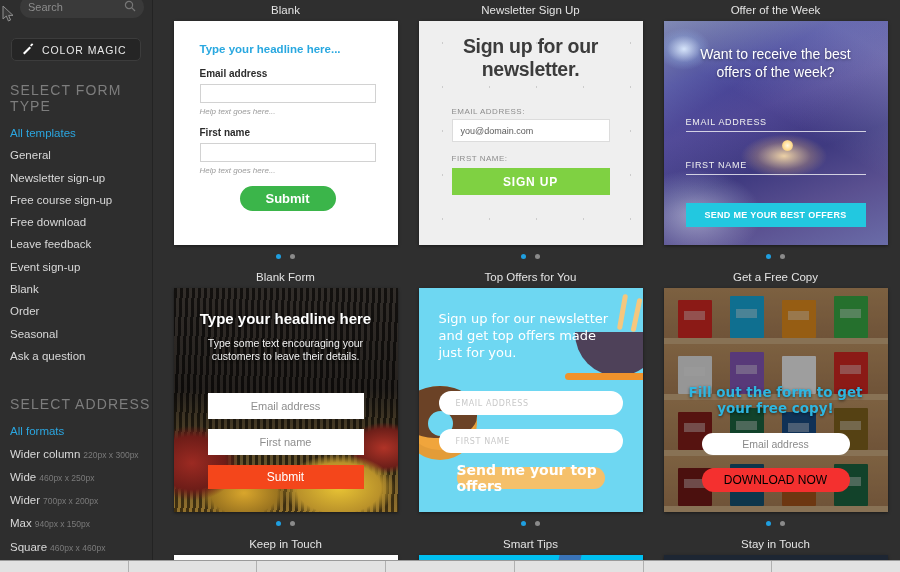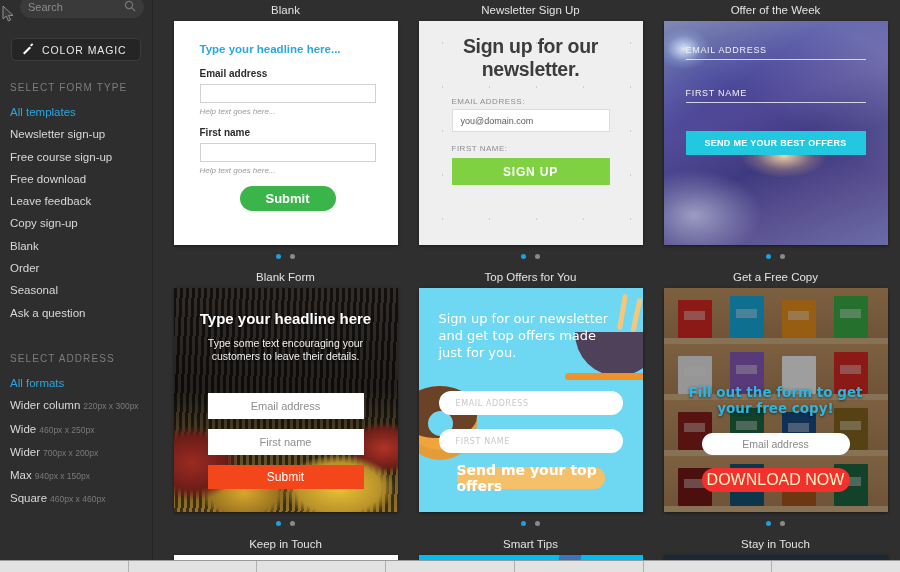--- a/index.html
+++ b/index.html
@@ -48,21 +48,21 @@
     display: flex; align-items: center;
     gap: 8px; padding-left: 9px;
     cursor: pointer;
   }
   .color-magic .label {
     color: #e8e8e8; font-size: 10.5px; letter-spacing: .9px; font-weight: 400;
   }
 
   .section-title {
     color: #7d7d7d;
-    font-size: 10px;
+    font-size: 14px;
     letter-spacing: 1.1px;
     margin: 21px 0 8px 10px;
   }
   .nav-item {
     color: #d8d8d8;
     font-size: 11.5px;
     line-height: 22.3px;
     padding-left: 10px;
     cursor: pointer;
     white-space: nowrap;
@@ -125,21 +125,21 @@
 
   
   .c-news {
     background:
       radial-gradient(circle, rgba(175,175,175,.55) 0.8px, transparent 1px) 0 0/47px 44px,
       #efefef;
     padding: 14px 21px 0 21px;
   }
   .c-news .hl {
     color: #3c3c3c; font-size: 19.5px; font-weight: bold;
-    line-height: 23px; text-align: center; margin-bottom: 16px;
+    line-height: 23px; text-align: center; margin-bottom: 26px;
     letter-spacing: -.3px;
   }
   .c-news .flabel { color: #8d8d8d; font-size: 8px; letter-spacing: .5px; margin: 0 0 3px 12px; }
   .c-news .finput {
     height: 23px; background: #fff; border: 1px solid #dcdcdc;
     margin: 0 12px 12px 12px; color: #5b5b5b; font-size: 9px;
     display: flex; align-items: center; padding-left: 8px;
   }
   .c-news .sbtn {
     margin: 5px 12px 0 12px; height: 27px; background: #7fd142;
@@ -272,21 +272,21 @@
     font-weight: bold; text-shadow: 0 1px 3px rgba(0,0,0,.6); margin-bottom: 17px;
     font-family: "DejaVu Sans", sans-serif;
   }
   .c-free .finput {
     height: 22px; background: #fff; border-radius: 12px; color: #8a8a8a;
     font-size: 10.5px; display: flex; align-items: center; justify-content: center;
     margin: 0 20px 13px 20px;
   }
   .c-free .sbtn {
     margin: 0 20px; height: 24px; background: #f4302f; border-radius: 13px;
-    color: #fef9c3; font-size: 16px; display: flex; align-items: center; justify-content: center;
+    color: #000000; font-size: 12px; display: flex; align-items: center; justify-content: center;
   }
 
   
   .c-keep {
     background: #fff;
     border-top: 9px solid transparent;
     background-image:
       repeating-linear-gradient(115deg,
         #1f3a93 0px, #1f3a93 9px,
         #ffffff 9px, #ffffff 18px,
@@ -344,25 +344,26 @@
           <path d="M2 11 L8.5 4.5 L10 6 L3.5 12.5 Z" fill="#ffffff"></path>
           <path d="M9 3.2 L11 1.2 L12.3 2.5 L10.3 4.5 Z" fill="#ffffff"></path>
         </svg>
       </span>
       <span class="label">COLOR MAGIC</span>
     </div>
 
     <div class="section-title">SELECT FORM TYPE</div>
 
     <div class="nav-item active"><span>All templates</span></div>
+    <div class="nav-item"><span>General</span></div>
     <div class="nav-item"><span>Newsletter sign-up</span></div>
     <div class="nav-item"><span>Free course sign-up</span></div>
     <div class="nav-item"><span>Free download</span></div>
     <div class="nav-item"><span>Leave feedback</span></div>
-    <div class="nav-item"><span>Copy sign-up</span></div>
+    <div class="nav-item"><span>Event sign-up</span></div>
     <div class="nav-item"><span>Blank</span></div>
     <div class="nav-item"><span>Order</span></div>
     <div class="nav-item"><span>Seasonal</span></div>
     <div class="nav-item"><span>Ask a question</span></div>
 
     <div class="section-title" style="margin-top:29px">SELECT ADDRESS</div>
 
     <div class="nav-item active"><span>All formats</span></div>
     <div class="nav-item"><span>Wider column</span><span class="dim">220px x 300px</span></div>
     <div class="nav-item"><span>Wide</span><span class="dim">460px x 250px</span></div>
@@ -404,20 +405,21 @@
         <div class="dots">
           <span class="dot on"></span>
           <span class="dot"></span>
         </div>
       </div>
 
       <div class="cell">
         <div class="card-title">Offer of the Week</div>
         <div class="card c-offer">
           <div class="dotlight"></div>
+          <div class="hl">Want to receive the best offers of the week?</div>
           <div class="flabel">EMAIL ADDRESS</div>
           <div class="fline"></div>
           <div class="flabel">FIRST NAME</div>
           <div class="fline"></div>
           <div class="sbtn">SEND ME YOUR BEST OFFERS</div>
         </div>
         <div class="dots">
           <span class="dot on"></span>
           <span class="dot"></span>
         </div>

